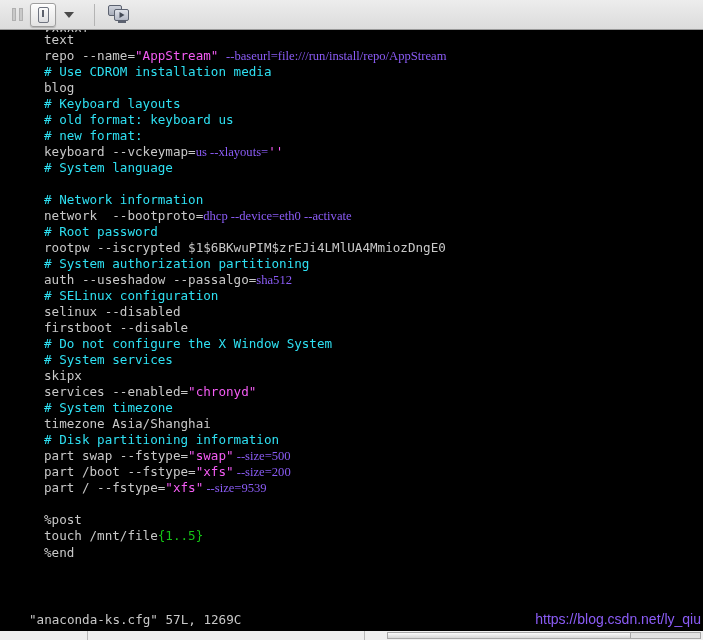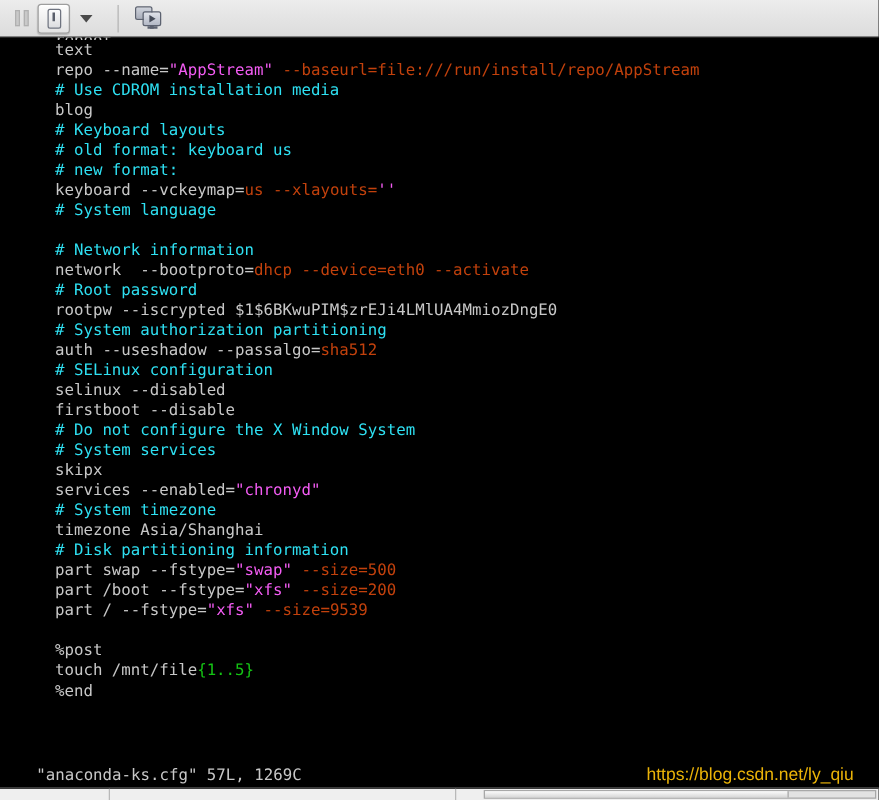--- a/index.html
+++ b/index.html
@@ -123,21 +123,21 @@
     letter-spacing: 0px;
   }
   .line.clipped {
     height: 8px;
     line-height: 16.02px;
     overflow: hidden;
     margin-top: -8px;
   }
   .cmt { color: #2ee0f2; }
   .str { color: #f45cf4; }
-  .opt { color: #c2410c; }
+  .opt { color: #8b5cf6; font-family: Liberation Serif, serif; }
   .grn { color: #14c414; }
   .pln { color: #c8c8c8; }
   .blank { height: 16.02px; }
 
   
   .statusline {
     position: absolute;
     left: 0; right: 0; bottom: 0;
     height: 22px;
     background: #000;
@@ -146,26 +146,26 @@
     padding-left: 29px;
   }
   .statusline .st-text {
     font-family: "DejaVu Sans Mono", monospace;
     font-size: 12.6px;
     color: #c8c8c8;
     white-space: pre;
   }
   .watermark {
     position: absolute;
-    right: 20px;
+    right: 2px;
     top: 50%;
     transform: translateY(-50%);
     font-family: "Liberation Sans", sans-serif;
     font-size: 14px;
-    color: #eab308;
+    color: #8b5cf6;
     white-space: nowrap;
   }
 
   
   .bottombar {
     height: 10px;
     min-height: 10px;
     background: #efefef;
     border-top: 1px solid #000;
     display: flex;

